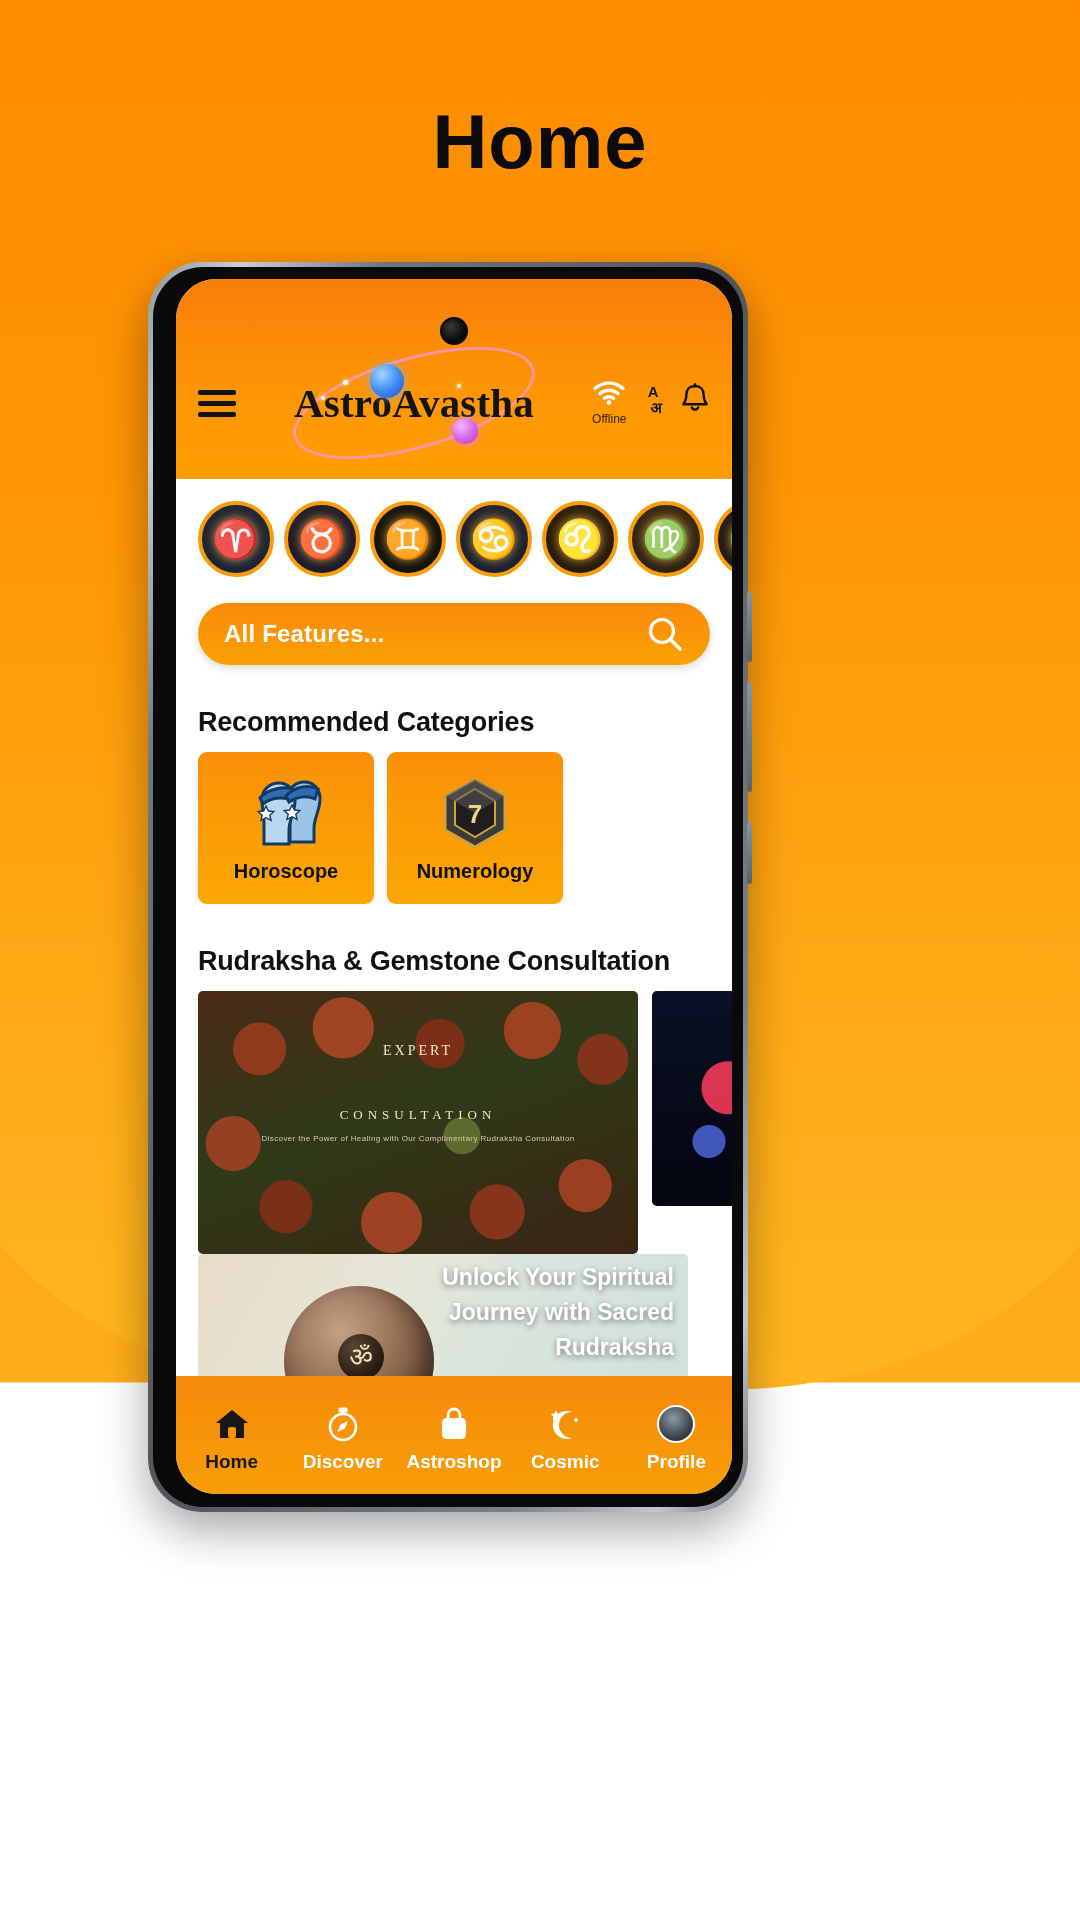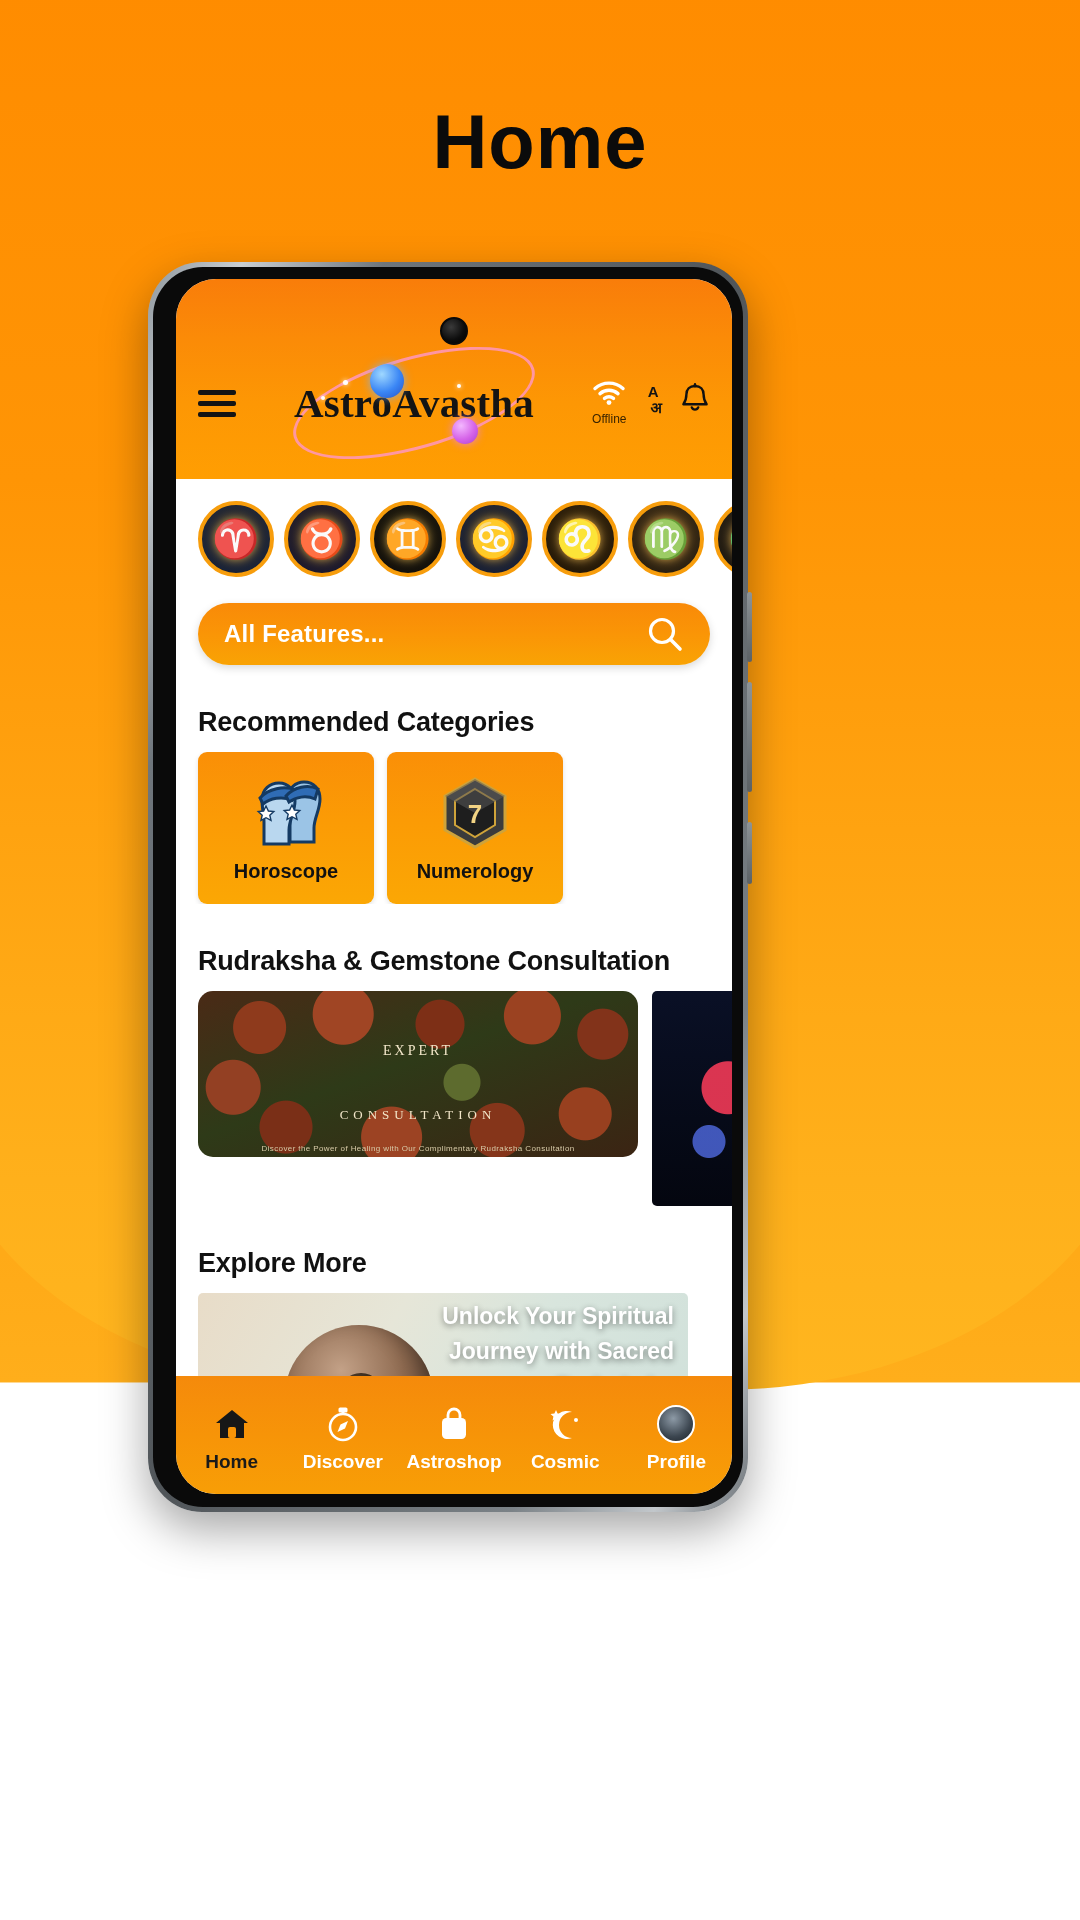--- a/index.html
+++ b/index.html
@@ -253,22 +253,22 @@
     gap: 8px;
     box-shadow: 0 2px 5px rgba(0,0,0,.12);
   }
   .cat-icon { height: 78px; display: flex; align-items: center; justify-content: center; }
   .cat-label { font-size: 20px; font-weight: bold; color: #111; white-space: nowrap; }
 
   
   #rudra-row { display: flex; gap: 14px; padding-left: 22px; overflow: hidden; }
   #rudra-banner {
     flex: 0 0 auto;
-    width: 440px; height: 166px;
-    border-radius: 15px;
+    width: 440px; height: 263px;
+    border-radius: 5px;
     position: relative;
     overflow: hidden;
     background:
       radial-gradient(circle at 14% 22%, #8e3a1c 0 26px, transparent 27px),
       radial-gradient(circle at 33% 14%, #a04524 0 30px, transparent 31px),
       radial-gradient(circle at 55% 20%, #7d2f16 0 24px, transparent 25px),
       radial-gradient(circle at 76% 15%, #9b4221 0 28px, transparent 29px),
       radial-gradient(circle at 92% 26%, #82331a 0 25px, transparent 26px),
       radial-gradient(circle at 8% 58%, #934023 0 27px, transparent 28px),
       radial-gradient(circle at 20% 82%, #7a2f17 0 26px, transparent 27px),
@@ -280,21 +280,21 @@
     text-decoration: underline;
   }
   .rudra-text { position: absolute; left: 0; right: 0; text-align: center; color: #f2e6c9; }
   #rudra-expert { top: 52px; font-size: 14px; letter-spacing: 3px; font-family:"Liberation Serif", serif; }
   #rudra-main {
     top: 70px; font-size: 36px; letter-spacing: 1px;
     font-family:"Liberation Serif", serif;
     color:#ede1c0; text-shadow: 0 2px 5px rgba(0,0,0,.7);
   }
   #rudra-sub { top: 116px; font-size: 13px; letter-spacing: 5px; font-family:"Liberation Serif", serif; }
-  #rudra-tag { top: 152px; font-size: 8px; letter-spacing: .4px; line-height: 1.5; color:#d8cba8; }
+  #rudra-tag { top: 142px; font-size: 8px; letter-spacing: .4px; line-height: 1.5; color:#d8cba8; }
   #gem-banner {
     flex: 0 0 auto;
     width: 190px; height: 215px;
     border-radius: 5px;
     background:
       radial-gradient(circle at 40% 45%, rgba(255,60,90,.85) 0 26px, transparent 27px),
       radial-gradient(circle at 66% 62%, rgba(230,230,240,.8) 0 20px, transparent 21px),
       radial-gradient(circle at 30% 70%, rgba(90,120,255,.7) 0 16px, transparent 17px),
       radial-gradient(circle at 72% 32%, rgba(255,210,80,.65) 0 13px, transparent 14px),
       linear-gradient(180deg,#0a1026 0%, #060a18 60%, #04060f 100%);
@@ -499,21 +499,20 @@
         <div class="section-title">Rudraksha &amp; Gemstone Consultation</div>
         <div id="rudra-row">
           <div id="rudra-banner">
             <div class="rudra-text" id="rudra-expert">EXPERT</div>
             <div class="rudra-text" id="rudra-sub">CONSULTATION</div>
             <div class="rudra-text" id="rudra-tag">Discover the Power of Healing with Our Complimentary Rudraksha Consultation</div>
           </div>
           <div id="gem-banner"></div>
         </div>
 
-        <div class="section-title">Explore More</div>
         <div id="explore-banner">
           <div id="explore-bead"></div>
           <div id="explore-om">ॐ</div>
           <div id="explore-headline">Unlock Your Spiritual Journey with Sacred Rudraksha</div>
         </div>
 
         <div id="scroll-pill"></div>
 
         <div id="bottom-nav">
 

